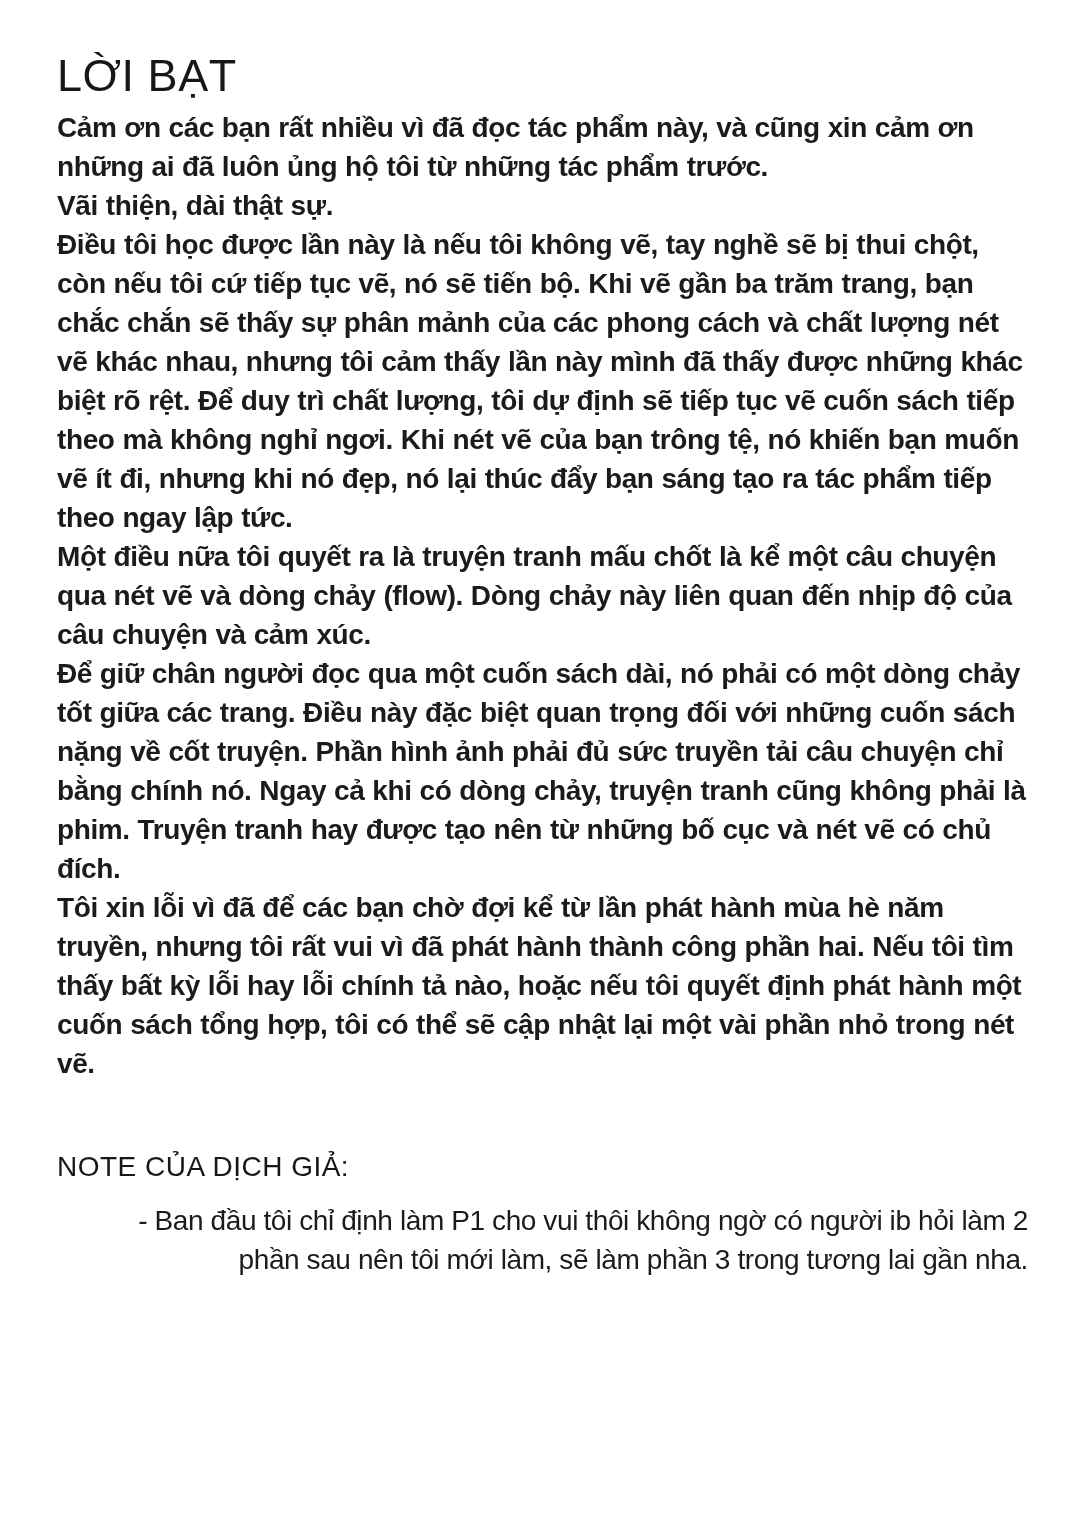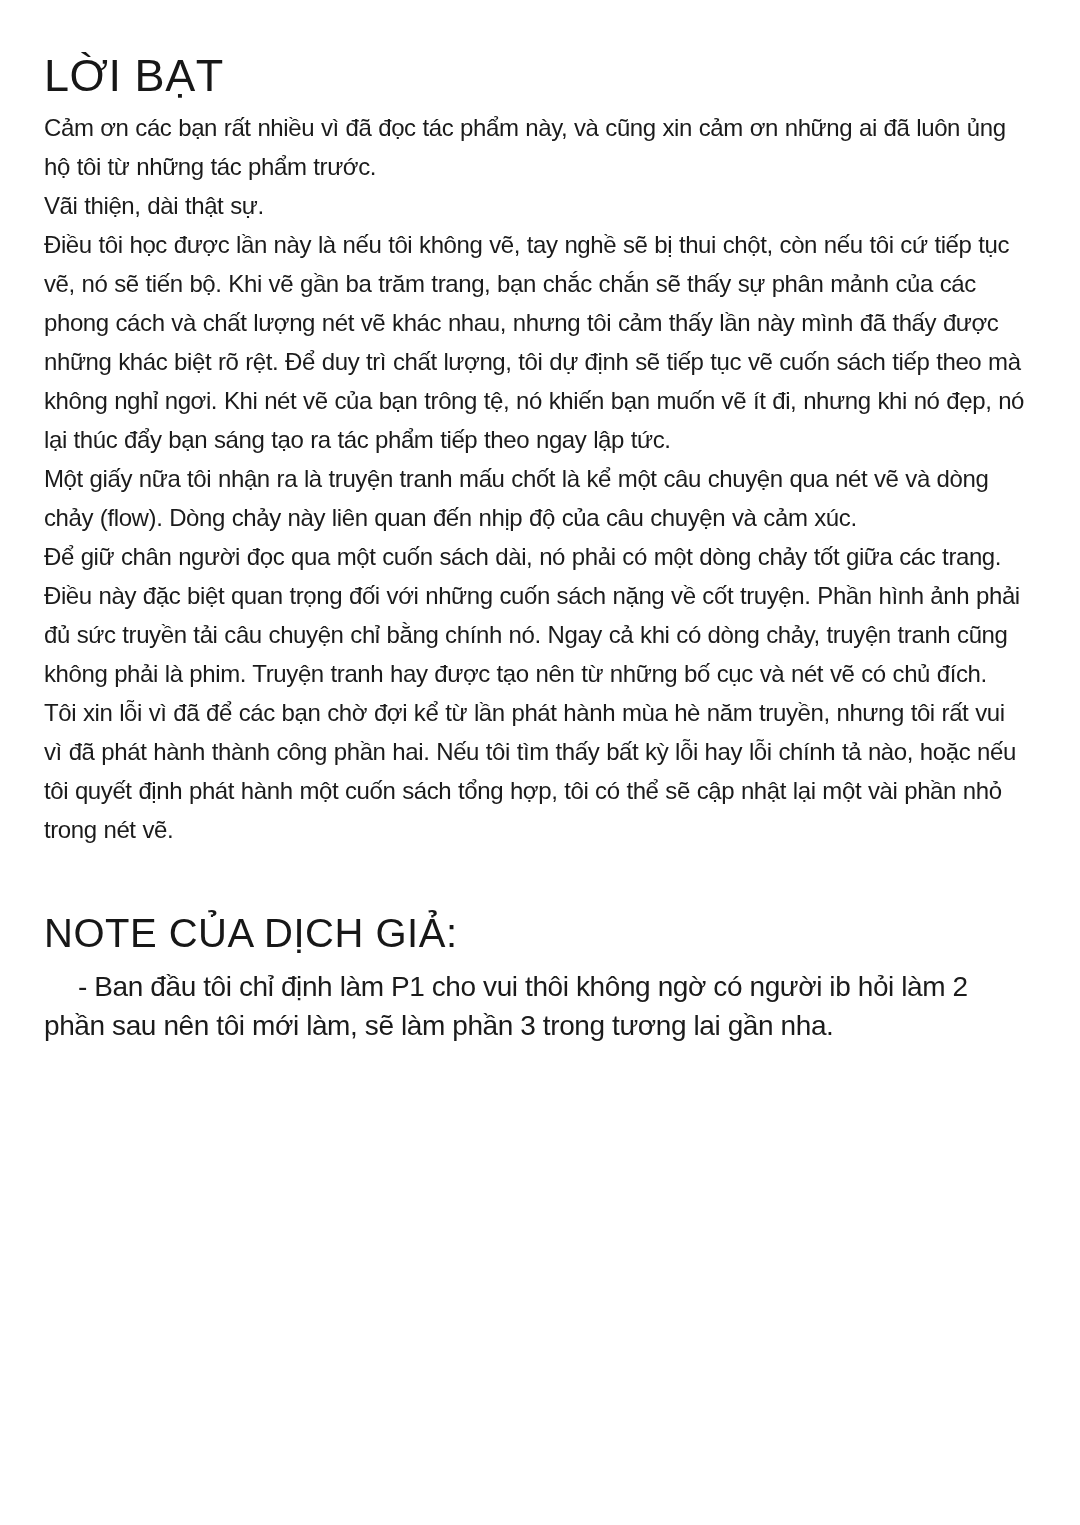--- a/index.html
+++ b/index.html
@@ -11,70 +11,71 @@
     width: 1080px;
     height: 1525px;
     font-family: "Liberation Sans", "DejaVu Sans", sans-serif;
     color: #1b1b1b;
     overflow: hidden;
   }
   .page {
     box-sizing: border-box;
     width: 1080px;
     height: 1525px;
-    padding: 50px 52px 0 44px;
+    padding: 50px 52px 0 57px;
     background: #ffffff;
   }
   h1.doc-title {
     margin: 0 0 6px 0;
     font-size: 45px;
     line-height: 52px;
     font-weight: 400;
     letter-spacing: 0.5px;
     color: #171717;
   }
   .body-text p {
     margin: 0;
-    font-size: 24px;
+    font-size: 28px;
     line-height: 39px;
-    font-weight: 400;
+    font-weight: 700;
     letter-spacing: -0.4px;
     color: #1b1b1b;
     word-spacing: 0.5px;
   }
   h2.note-title {
     margin: 58px 0 8px 0;
-    font-size: 40px;
+    font-size: 28px;
     line-height: 52px;
     font-weight: 400;
     letter-spacing: 0.5px;
     color: #171717;
   }
   .note-text p {
     margin: 0;
     font-size: 28px;
     line-height: 39px;
     font-weight: 400;
     letter-spacing: -0.4px;
     color: #1b1b1b;
     text-indent: 34px;
+    text-align: right;
   }
 </style>
 </head>
 <body>
 
 <div class="page">
 
   <h1 class="doc-title">LỜI BẠT</h1>
 
   <div class="body-text">
     <p>Cảm ơn các bạn rất nhiều vì đã đọc tác phẩm này, và cũng xin cảm ơn những ai đã luôn ủng hộ tôi từ những tác phẩm trước.</p>
     <p>Vãi thiện, dài thật sự.</p>
     <p>Điều tôi học được lần này là nếu tôi không vẽ, tay nghề sẽ bị thui chột, còn nếu tôi cứ tiếp tục vẽ, nó sẽ tiến bộ. Khi vẽ gần ba trăm trang, bạn chắc chắn sẽ thấy sự phân mảnh của các phong cách và chất lượng nét vẽ khác nhau, nhưng tôi cảm thấy lần này mình đã thấy được những khác biệt rõ rệt. Để duy trì chất lượng, tôi dự định sẽ tiếp tục vẽ cuốn sách tiếp theo mà không nghỉ ngơi. Khi nét vẽ của bạn trông tệ, nó khiến bạn muốn vẽ ít đi, nhưng khi nó đẹp, nó lại thúc đẩy bạn sáng tạo ra tác phẩm tiếp theo ngay lập tức.</p>
-    <p>Một giấy nữa tôi nhận ra là truyện tranh mấu chốt là kể một câu chuyện qua nét vẽ và dòng chảy (flow). Dòng chảy này liên quan đến nhịp độ của câu chuyện và cảm xúc.</p>
+    <p>Một điều nữa tôi quyết ra là truyện tranh mấu chốt là kể một câu chuyện qua nét vẽ và dòng chảy (flow). Dòng chảy này liên quan đến nhịp độ của câu chuyện và cảm xúc.</p>
     <p>Để giữ chân người đọc qua một cuốn sách dài, nó phải có một dòng chảy tốt giữa các trang. Điều này đặc biệt quan trọng đối với những cuốn sách nặng về cốt truyện. Phần hình ảnh phải đủ sức truyền tải câu chuyện chỉ bằng chính nó. Ngay cả khi có dòng chảy, truyện tranh cũng không phải là phim. Truyện tranh hay được tạo nên từ những bố cục và nét vẽ có chủ đích.</p>
     <p>Tôi xin lỗi vì đã để các bạn chờ đợi kể từ lần phát hành mùa hè năm truyền, nhưng tôi rất vui vì đã phát hành thành công phần hai. Nếu tôi tìm thấy bất kỳ lỗi hay lỗi chính tả nào, hoặc nếu tôi quyết định phát hành một cuốn sách tổng hợp, tôi có thể sẽ cập nhật lại một vài phần nhỏ trong nét vẽ.</p>
   </div>
 
   <h2 class="note-title">NOTE CỦA DỊCH GIẢ:</h2>
 
   <div class="note-text">
     <p>- Ban đầu tôi chỉ định làm P1 cho vui thôi không ngờ có người ib hỏi làm 2 phần sau nên tôi mới làm, sẽ làm phần 3 trong tương lai gần nha.</p>
   </div>
 

